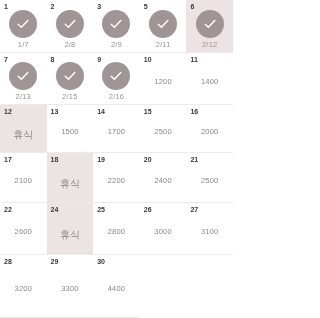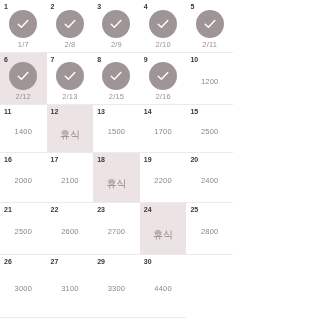--- a/index.html
+++ b/index.html
@@ -109,31 +109,20 @@
       <div class="cell-body">
         <div class="check-circle">
           <svg width="16" height="16" viewBox="0 0 16 16" aria-hidden="true">
             <path d="M3.2 8.2 L6.4 11.2 L12.8 4.6" fill="none" stroke="#ffffff" stroke-width="1.4" stroke-linecap="round" stroke-linejoin="round"></path>
           </svg>
         </div>
         <span class="date-label">2/9</span>
       </div>
     </div>
     <div class="day-cell">
-      <span class="day-num">4</span>
-      <div class="cell-body">
-        <div class="check-circle">
-          <svg width="16" height="16" viewBox="0 0 16 16" aria-hidden="true">
-            <path d="M3.2 8.2 L6.4 11.2 L12.8 4.6" fill="none" stroke="#ffffff" stroke-width="1.4" stroke-linecap="round" stroke-linejoin="round"></path>
-          </svg>
-        </div>
-        <span class="date-label">2/10</span>
-      </div>
-    </div>
-    <div class="day-cell">
       <span class="day-num">5</span>
       <div class="cell-body">
         <div class="check-circle">
           <svg width="16" height="16" viewBox="0 0 16 16" aria-hidden="true">
             <path d="M3.2 8.2 L6.4 11.2 L12.8 4.6" fill="none" stroke="#ffffff" stroke-width="1.4" stroke-linecap="round" stroke-linejoin="round"></path>
           </svg>
         </div>
         <span class="date-label">2/11</span>
       </div>
     </div>
@@ -252,26 +241,20 @@
       <div class="cell-body">
         <span class="value-text">2500</span>
       </div>
     </div>
     <div class="day-cell">
       <span class="day-num">22</span>
       <div class="cell-body">
         <span class="value-text">2600</span>
       </div>
     </div>
-    <div class="day-cell">
-      <span class="day-num">23</span>
-      <div class="cell-body">
-        <span class="value-text">2700</span>
-      </div>
-    </div>
     <div class="day-cell rest-highlight">
       <span class="day-num">24</span>
       <div class="cell-body">
         <span class="rest-text">휴식</span>
       </div>
     </div>
     <div class="day-cell">
       <span class="day-num">25</span>
       <div class="cell-body">
         <span class="value-text">2800</span>
@@ -280,20 +263,26 @@
     <div class="day-cell">
       <span class="day-num">26</span>
       <div class="cell-body">
         <span class="value-text">3000</span>
       </div>
     </div>
     <div class="day-cell">
       <span class="day-num">27</span>
       <div class="cell-body">
         <span class="value-text">3100</span>
+      </div>
+    </div>
+    <div class="day-cell">
+      <span class="day-num">28</span>
+      <div class="cell-body">
+        <span class="value-text">3200</span>
       </div>
     </div>
     <div class="day-cell">
       <span class="day-num">29</span>
       <div class="cell-body">
         <span class="value-text">3300</span>
       </div>
     </div>
     <div class="day-cell">
       <span class="day-num">30</span>

